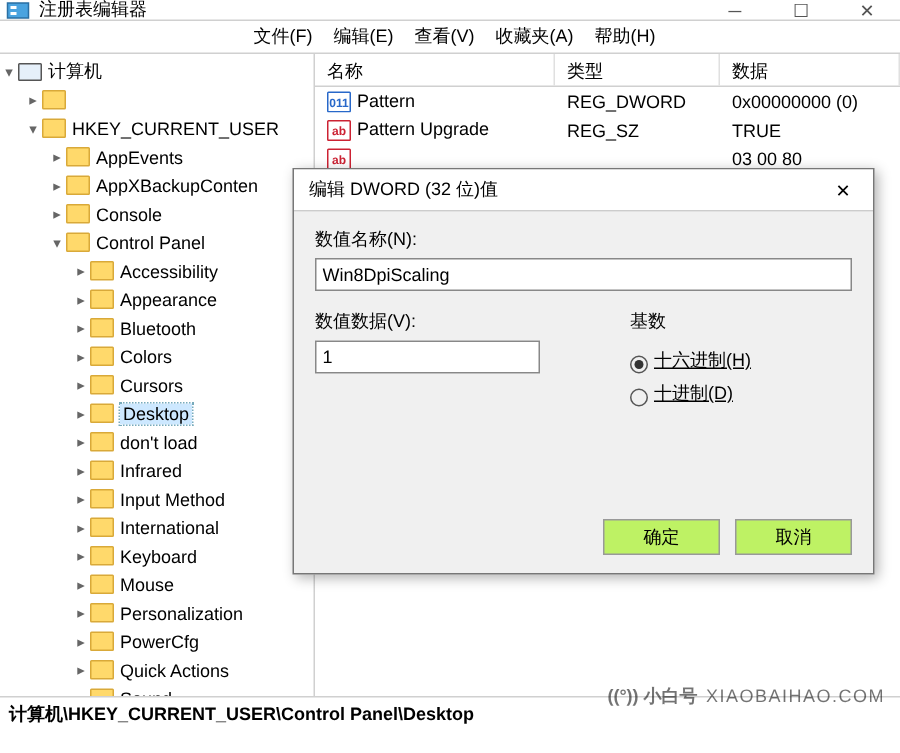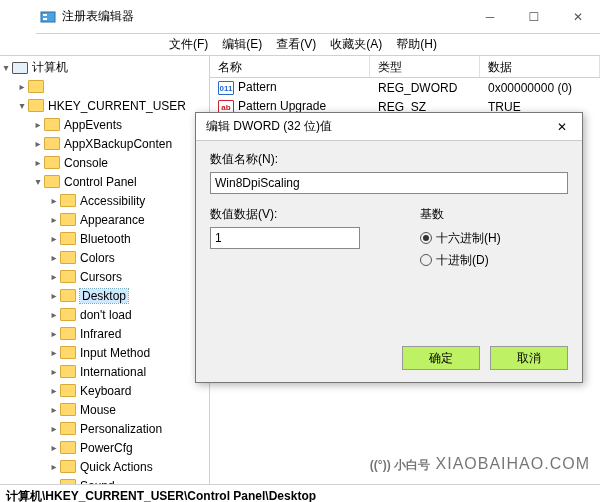--- a/index.html
+++ b/index.html
@@ -1,17 +1,17 @@
 <!DOCTYPE html>
 <html><head>
 <meta charset="utf-8">
 <style>
 * { box-sizing: border-box; margin: 0; padding: 0; font-family: "Microsoft YaHei", "Segoe UI", sans-serif; font-size: 12px; }
 body { width: 600px; height: 502px; background: #fff; overflow: hidden; position: relative; }
-.titlebar { height: 34px; display: flex; align-items: center; border-bottom: 1px solid #d0d0d0; padding-left: 4px; margin-left: 36px; }
+.titlebar { height: 14px; display: flex; align-items: center; border-bottom: 1px solid #d0d0d0; padding-left: 4px; }
 .titlebar-icon { width: 16px; height: 16px; margin-right: 6px; }
 .titlebar-title { flex: 1; }
 .winbtns { display: flex; }
 .winbtn { width: 44px; height: 30px; display: flex; align-items: center; justify-content: center; color: #555; }
 .menubar { height: 22px; display: flex; align-items: center; padding-left: 6px; border-bottom: 1px solid #d0d0d0; gap: 2px; justify-content: center; }
 .menuitem { padding: 2px 6px; }
 .main { display: flex; height: 428px; }
 .tree { width: 210px; border-right: 1px solid #d0d0d0; overflow: hidden; padding-top: 2px; }
 .tree-row { display: flex; align-items: center; height: 19px; white-space: nowrap; }
 .tw { display: inline-block; width: 12px; text-align: center; color: #666; font-size: 10px; }
@@ -33,28 +33,28 @@
 
 .dialog { position: absolute; left: 195px; top: 112px; width: 388px; height: 271px; background: #f0f0f0; border: 1px solid #777; box-shadow: 2px 2px 8px rgba(0,0,0,.3); z-index: 10; }
 .dlg-title { height: 28px; background: #fff; display: flex; align-items: center; padding-left: 10px; border-bottom: 1px solid #ccc; }
 .dlg-title span { flex: 1; }
 .dlg-close { width: 40px; height: 28px; display: flex; align-items: center; justify-content: center; }
 .dlg-body { padding: 10px 14px; }
 .dlg-label { margin-bottom: 4px; }
 .dlg-input { width: 100%; height: 22px; border: 1px solid #888; padding: 2px 4px; background: #fff; margin-bottom: 12px; }
 .dlg-row { display: flex; gap: 60px; }
 .dlg-col-left .dlg-input { width: 150px; }
-.radio-row { display: flex; align-items: center; height: 22px; gap: 4px; }
+.radio-row { display: flex; align-items: flex-end; height: 22px; gap: 4px; text-decoration: underline; }
 .radio { width: 12px; height: 12px; border: 1px solid #555; border-radius: 50%; display: inline-flex; align-items: center; justify-content: center; }
 .radio.checked::after { content: ""; width: 6px; height: 6px; background: #333; border-radius: 50%; }
 .dlg-buttons { position: absolute; right: 14px; bottom: 12px; display: flex; gap: 10px; }
 .btn { width: 78px; height: 24px; border: 1px solid #999; background: #bef264; display: flex; align-items: center; justify-content: center; }
 
 .watermark { position: absolute; right: 10px; bottom: 28px; font-size: 20px; font-weight: bold; color: rgba(0,0,0,.55); z-index: 20; pointer-events:none;}
-.watermark small { font-size: 16px; font-weight: normal; letter-spacing: 1px; }
+.watermark small { font-size: 12px; font-weight: normal; letter-spacing: 1px; }
 </style>
 </head>
 <body>
 
 <div class="titlebar">
   <svg class="titlebar-icon" viewBox="0 0 16 16">
       <rect x="1" y="3" width="14" height="10" fill="#4aa3df" stroke="#2a6fa3"></rect>
       <rect x="3" y="5" width="4" height="2" fill="#fff"></rect>
       <rect x="3" y="9" width="4" height="2" fill="#fff"></rect>
     </svg>

